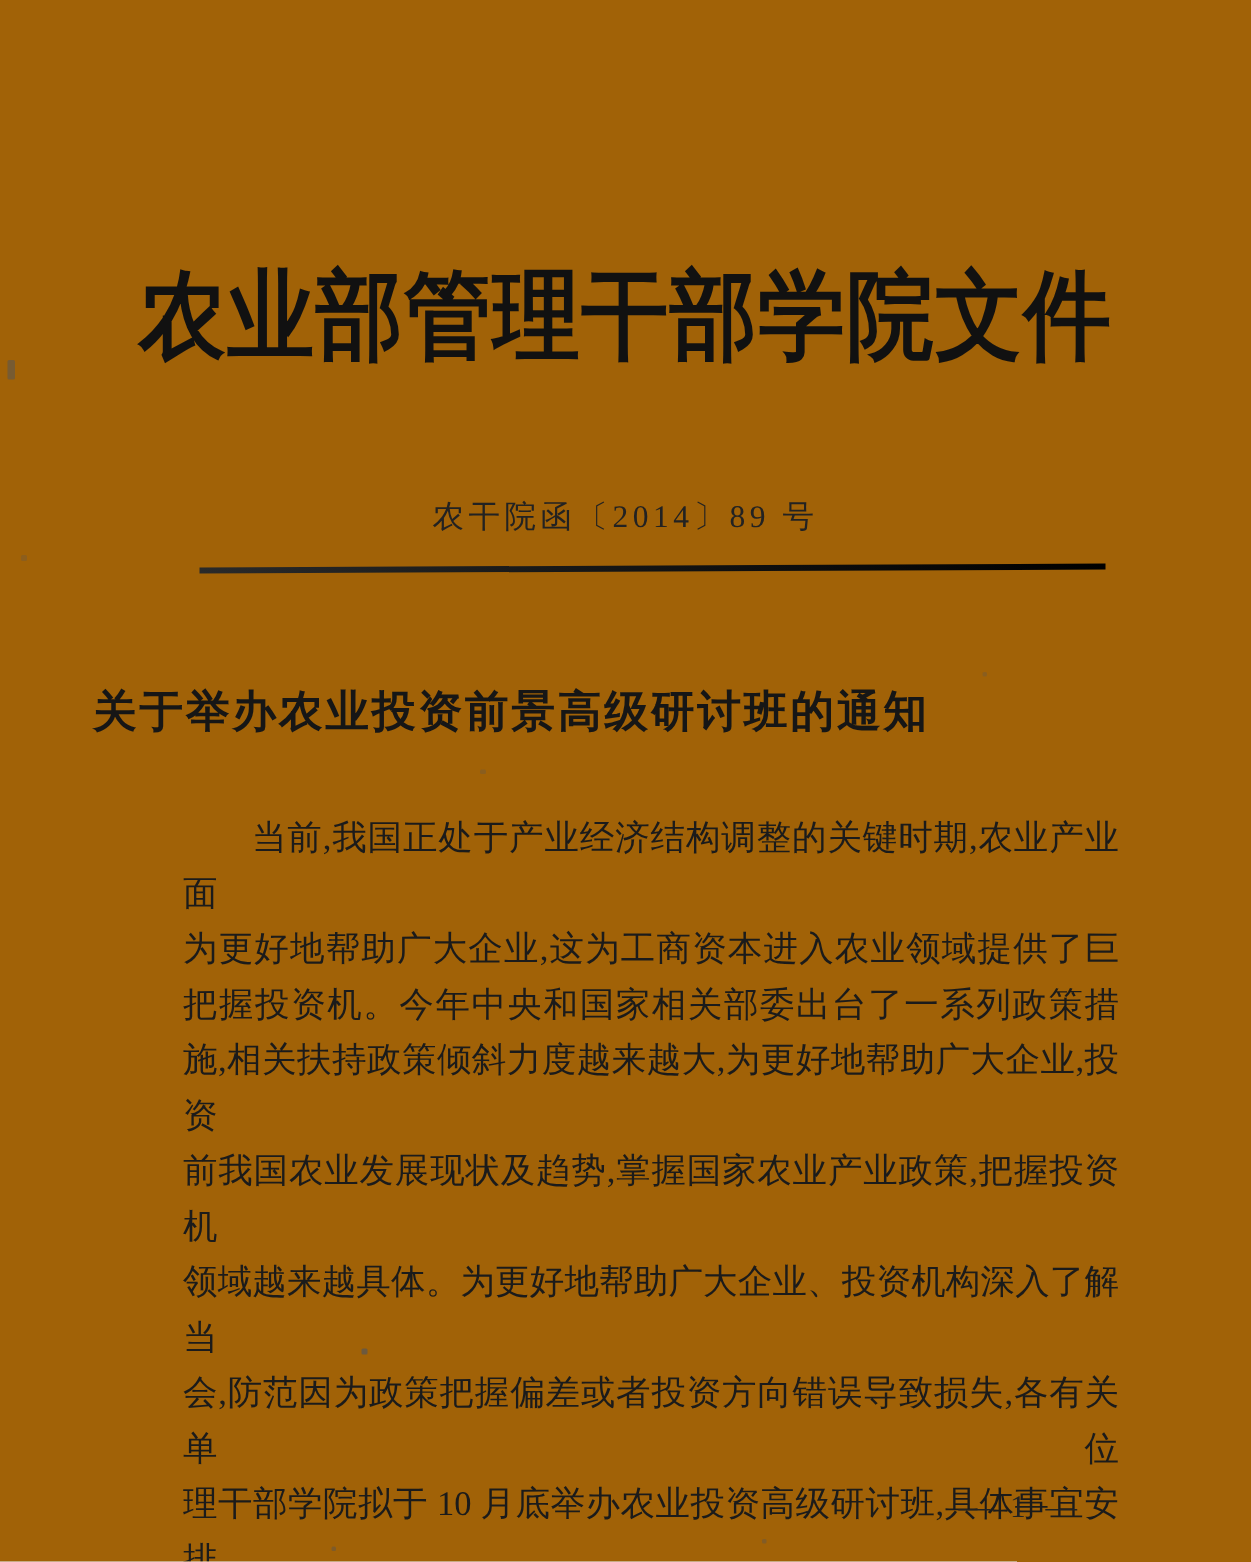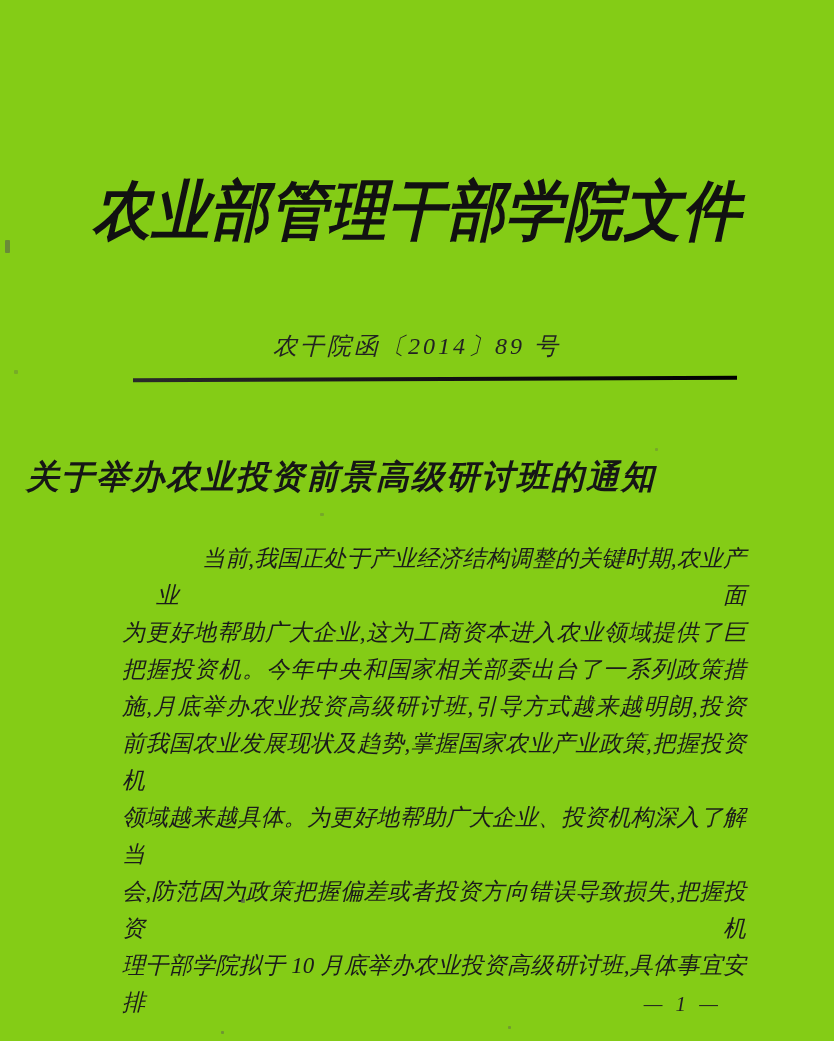--- a/index.html
+++ b/index.html
@@ -1,71 +1,70 @@
 <!DOCTYPE html>
 <html><head>
 <meta charset="utf-8">
 <style>
   html,body{margin:0;padding:0;background:#e8e8e8;}
   .page{
     position:relative;
     width:834px;height:1041px;
-    background:#84cc16;
+    background:#a16207;
     overflow:hidden;
     font-family:"Liberation Serif","DejaVu Serif",serif;
     color:#1b1b1b;
-    font-style:italic;
   }
   .header-title{
     position:absolute;
     top:168px;left:0;width:834px;
     text-align:center;
     font-size:58px;
     font-weight:900;
     letter-spacing:1px;
     color:#111;
     transform:scaleY(1.12);
     transform-origin:top center;
     white-space:nowrap;
   }
   .doc-number{
     position:absolute;
     top:330px;left:0;width:834px;
     text-align:center;
-    font-size:24px;
+    font-size:21px;
     letter-spacing:3px;
     color:#222;
   }
   .rule{
     position:absolute;
     top:377px;left:133px;
     width:604px;height:4px;
     background:linear-gradient(to right,#2a2a2a 0%,#111 55%,#000 100%);
     transform:rotate(-0.25deg);
   }
   .doc-title{
     position:absolute;
     top:455px;left:0;width:682px;
     text-align:center;
-    font-size:33px;
+    font-size:29px;
     font-weight:bold;
     letter-spacing:2px;
     color:#161616;
   }
   .body-text{
     position:absolute;
     top:540px;left:122px;
     width:624px;
     font-size:23px;
     line-height:37px;
     color:#1b1b1b;
   }
   .line{white-space:nowrap;}
   .just{white-space:normal;text-align:justify;text-align-last:justify;}
-  .indent{text-indent:46px;margin-left:34px;}
+  .indent{text-indent:46px;}
   .page-number{
     position:absolute;
     top:992px;right:112px;
     font-size:21px;
     letter-spacing:4px;
     color:#222;
   }
   .speck{position:absolute;background:#555;border-radius:1px;}
   .speck.s1{left:5px;top:240px;width:5px;height:13px;opacity:.55;}
   .speck.s2{left:14px;top:370px;width:4px;height:4px;opacity:.28;}
@@ -85,24 +84,24 @@
   <div class="doc-number">农干院函〔2014〕89 号</div>
 
   <div class="rule"></div>
 
   <div class="doc-title">关于举办农业投资前景高级研讨班的通知</div>
 
   <div class="body-text">
     <div class="line just indent">当前,我国正处于产业经济结构调整的关键时期,农业产业面</div>
     <div class="line just">为更好地帮助广大企业,这为工商资本进入农业领域提供了巨</div>
     <div class="line just">把握投资机。今年中央和国家相关部委出台了一系列政策措</div>
-    <div class="line just">施,月底举办农业投资高级研讨班,引导方式越来越明朗,投资</div>
+    <div class="line just">施,相关扶持政策倾斜力度越来越大,为更好地帮助广大企业,投资</div>
     <div class="line just">前我国农业发展现状及趋势,掌握国家农业产业政策,把握投资机</div>
     <div class="line just">领域越来越具体。为更好地帮助广大企业、投资机构深入了解当</div>
-    <div class="line just">会,防范因为政策把握偏差或者投资方向错误导致损失,把握投资机</div>
+    <div class="line just">会,防范因为政策把握偏差或者投资方向错误导致损失,各有关单位</div>
     <div class="line just">理干部学院拟于 10 月底举办农业投资高级研讨班,具体事宜安排</div>
 
   </div>
 
   <div class="page-number">— 1 —</div>
 
   <div class="speck s1"></div>
   <div class="speck s2"></div>
   <div class="speck s3"></div>
 

